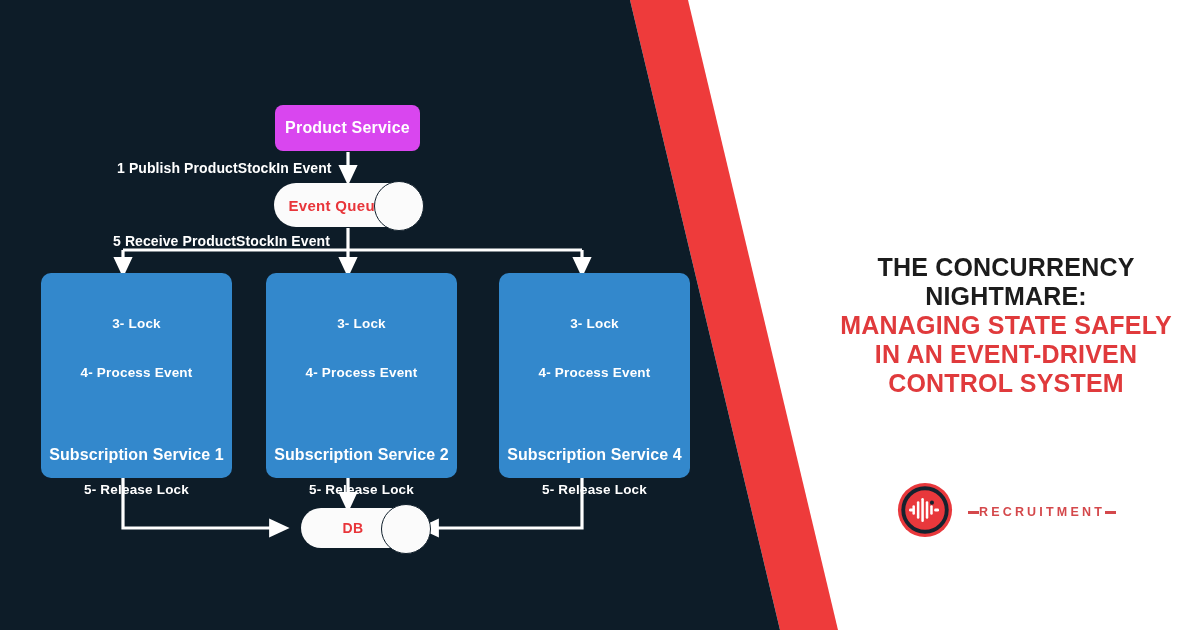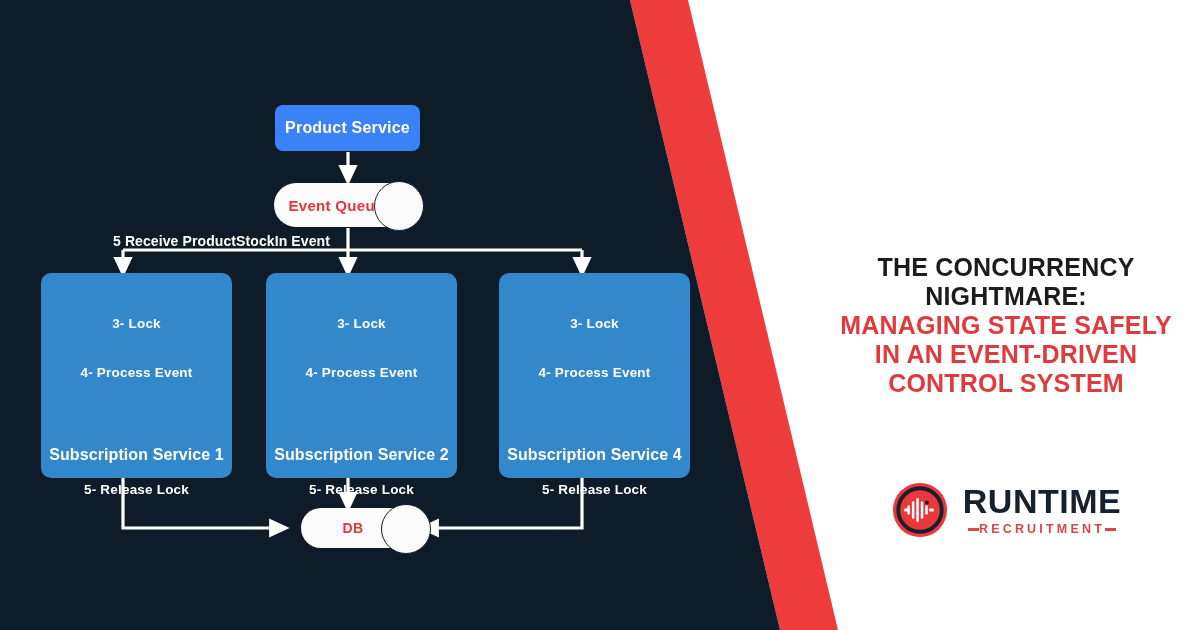--- a/index.html
+++ b/index.html
@@ -25,21 +25,21 @@
 
   
   #diagram{position:absolute;left:0;top:0;width:700px;height:630px;}
   #wires{position:absolute;left:0;top:0;width:700px;height:630px;}
 
   .node{position:absolute;box-sizing:border-box;}
 
   
   #product-service{
     left:275px;top:105px;width:145px;height:46px;
-    background:#3b82f6;border-radius:8px;
+    background:#d946ef;border-radius:8px;
     display:flex;align-items:center;justify-content:center;
   }
   #product-service .lbl{
     color:#ffffff;font-size:16px;font-weight:bold;letter-spacing:.2px;
   }
 
   
   .pill{
     background:#fbfbfb;border-radius:999px;
     display:flex;align-items:center;justify-content:center;
@@ -167,20 +167,21 @@
 
     <div class="node" id="product-service">
       <span class="lbl">Product Service</span>
     </div>
 
     <div class="node pill" id="event-queue">
       <span class="lbl">Event Queue</span>
       <span class="knob"></span>
     </div>
 
+    <div class="edge-label" id="label-publish">1 Publish ProductStockIn Event</div>
     <div class="edge-label" id="label-receive">5 Receive ProductStockIn Event</div>
 
     <div class="node svc" id="svc-1">
       <div class="step step-1">3- Lock</div>
       <div class="step step-2">4- Process Event</div>
       <div class="step step-3">5- Release Lock</div>
       <div class="svc-name">Subscription Service 1</div>
     </div>
 
     <div class="node svc" id="svc-2">
@@ -222,21 +223,20 @@
           <rect x="21.6" y="21" width="2.6" height="18" rx="1.3"></rect>
           <rect x="26.2" y="17.5" width="2.6" height="25" rx="1.3"></rect>
           <rect x="30.8" y="21" width="2.6" height="18" rx="1.3"></rect>
           <rect x="35.4" y="25" width="2.6" height="10" rx="1.3"></rect>
           <rect x="13.5" y="28.4" width="5" height="3.2" rx="1.4"></rect>
           <rect x="39.5" y="28.4" width="5" height="3.2" rx="1.4"></rect>
         </g>
         <circle cx="37.2" cy="22.4" r="2.1" fill="#15222e"></circle>
       </svg>
       <div id="logo-type">
-        <div id="logo-word">RUNTIME</div>
         <div id="logo-sub-row">
           <span class="dash"></span>
           <span id="logo-sub">RECRUITMENT</span>
           <span class="dash"></span>
         </div>
       </div>
     </div>
   </div>
 </div>
 

